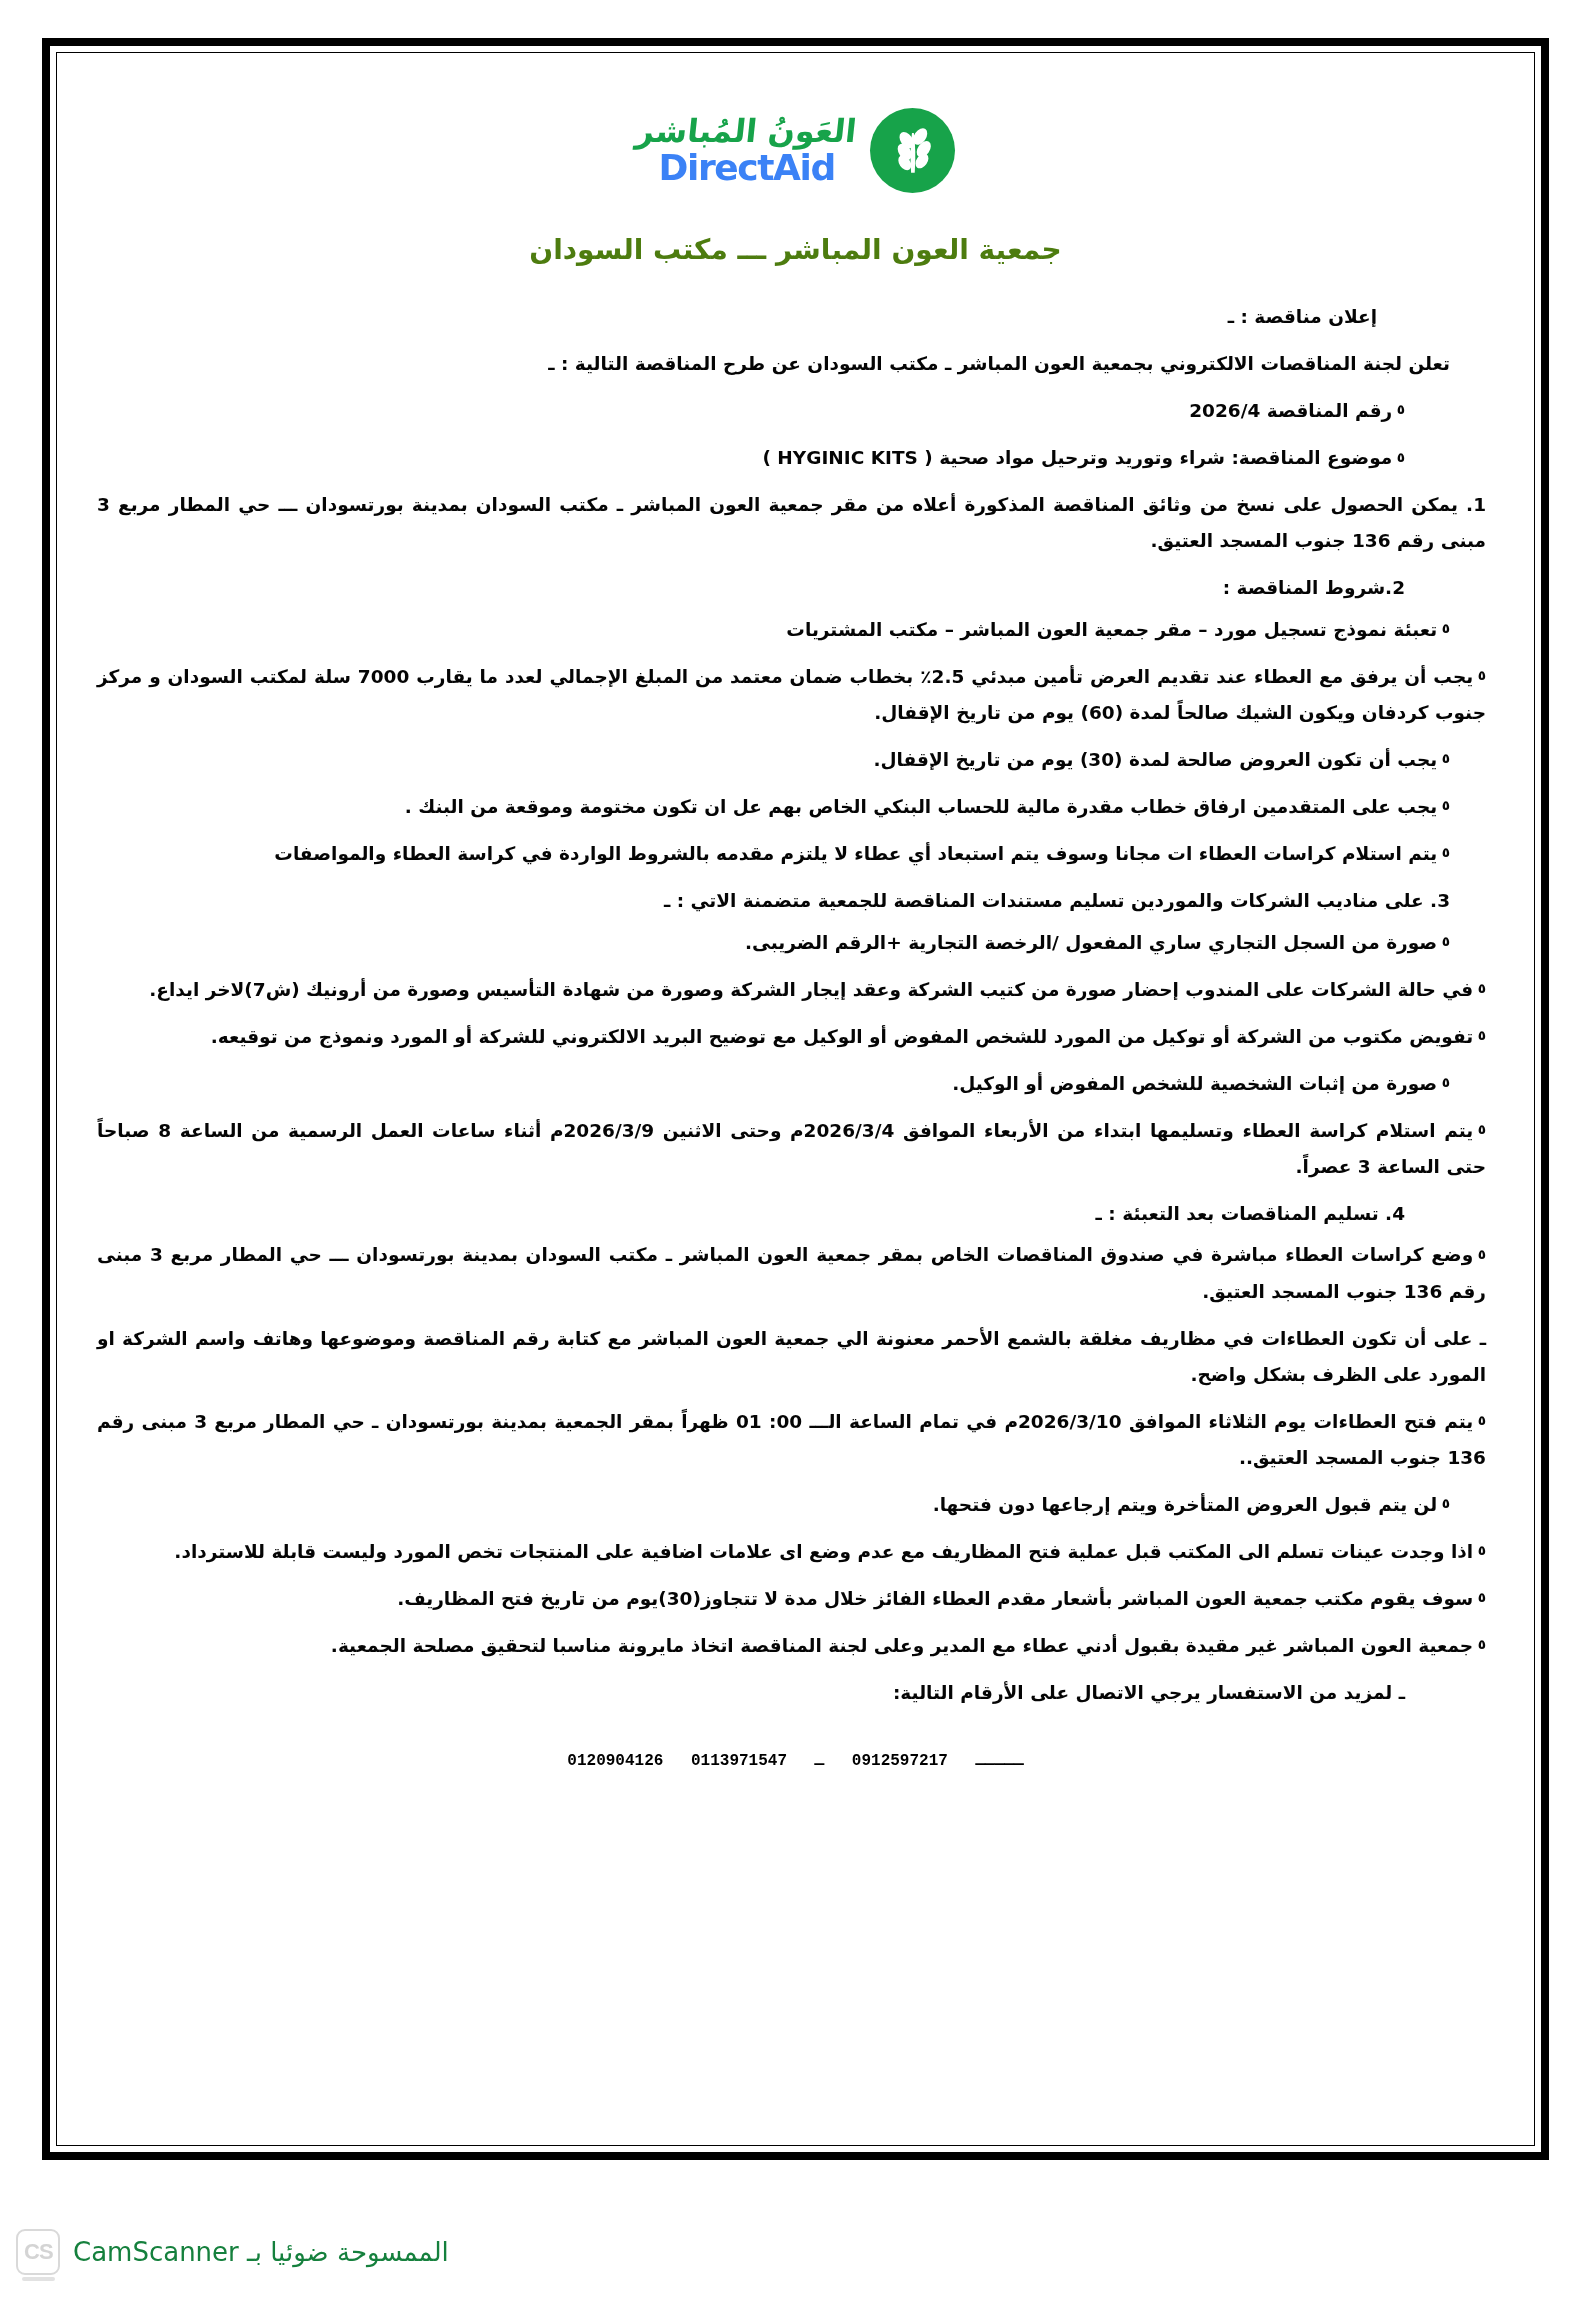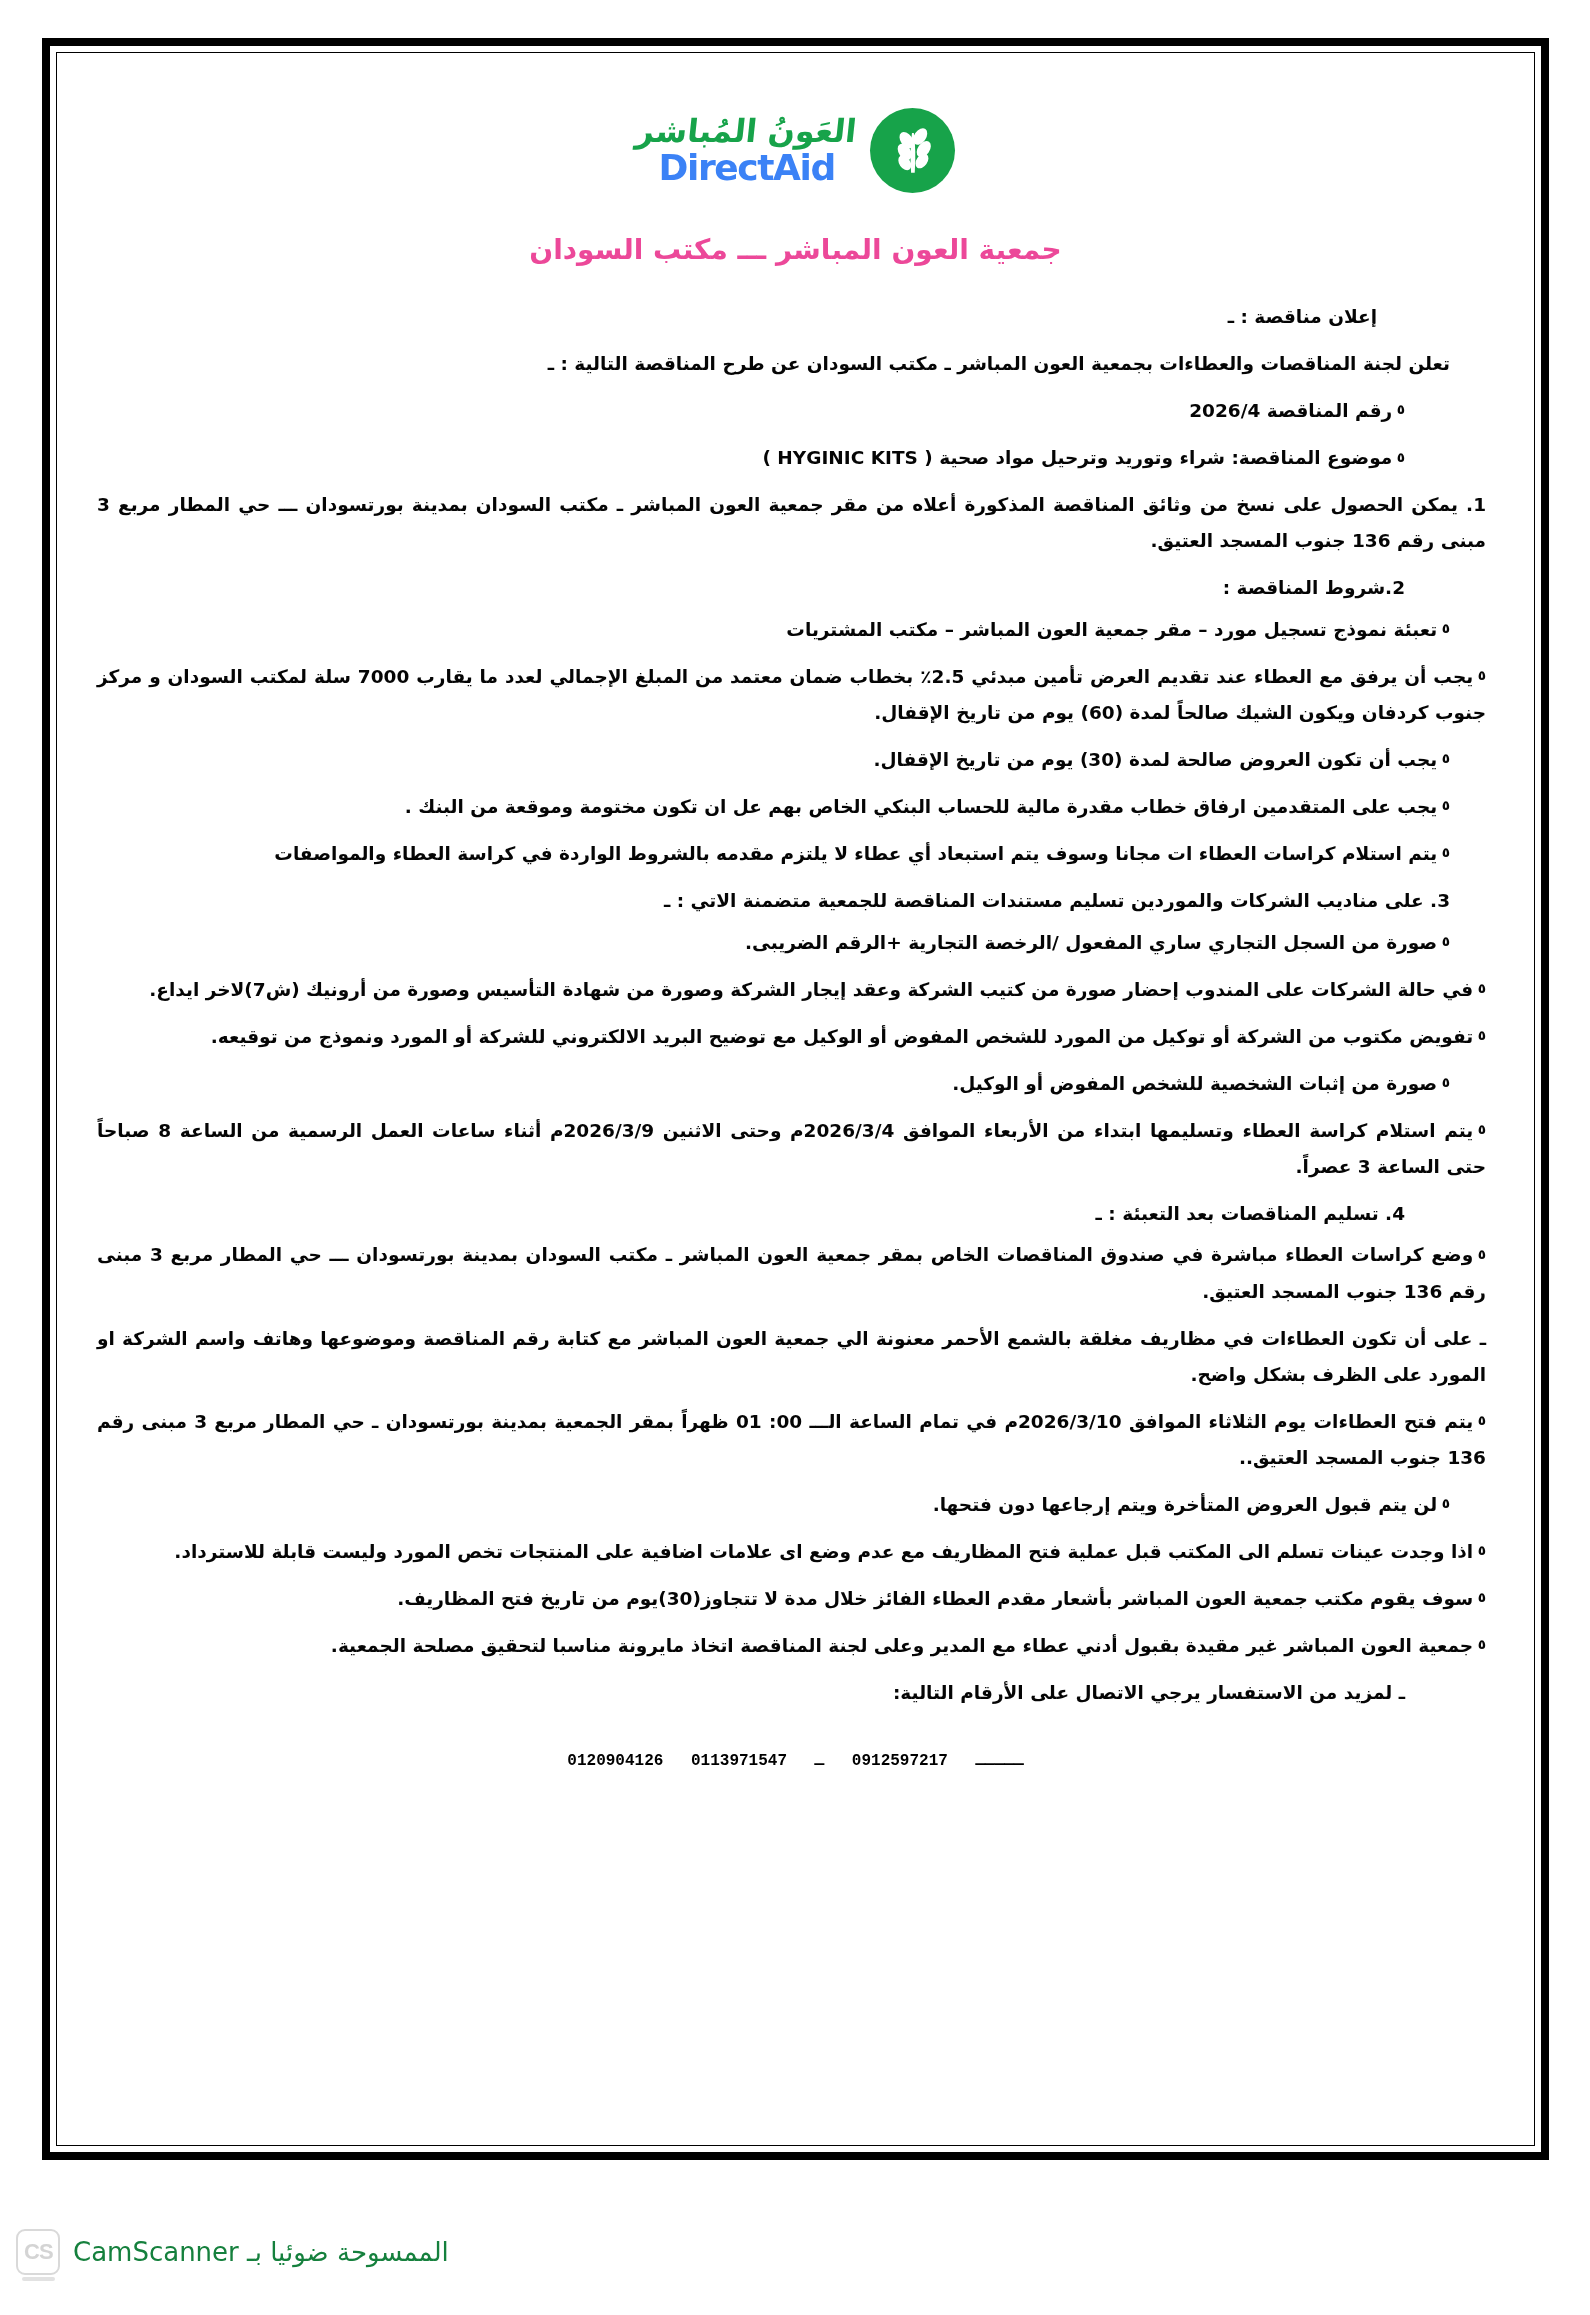--- a/index.html
+++ b/index.html
@@ -97,21 +97,21 @@
     letter-spacing: -1.4px;
     margin-top: 2.7px;
     direction: ltr;
   }
 
   
   .doc-title {
     text-align: center;
     font-size: 28px;
     font-weight: bold;
-    color: #ec4899;
+    color: #4d7c0f;
     margin: 0 0 33px 0;
     font-family: "DejaVu Sans", "Liberation Sans", sans-serif;
   }
 
   .body-block {
     font-family: "DejaVu Sans", "Liberation Sans", sans-serif;
     color: #050505;
   }
 
   .p {
@@ -223,21 +223,21 @@
         </div>
       </div>
     </div>
 
     <div class="doc-title">جمعية العون المباشر ـــ مكتب السودان</div>
 
     <div class="body-block">
 
       <p class="p ind-a">إعلان مناقصة : ـ</p>
 
-      <p class="p ind-c">تعلن لجنة المناقصات والعطاءات بجمعية العون المباشر ـ مكتب السودان عن طرح المناقصة التالية : ـ</p>
+      <p class="p ind-c">تعلن لجنة المناقصات الالكتروني بجمعية العون المباشر ـ مكتب السودان عن طرح المناقصة التالية : ـ</p>
 
       <p class="p ind-b"><span class="bul">٥</span><span>رقم المناقصة 2026/4</span></p>
 
       <p class="p ind-b"><span class="bul">٥</span><span>موضوع المناقصة: شراء وتوريد وترحيل  مواد صحية  (  HYGINIC KITS  )</span></p>
 
       <p class="p justify">1. يمكن الحصول على نسخ من وثائق المناقصة المذكورة أعلاه من مقر جمعية العون المباشر ـ مكتب السودان بمدينة بورتسودان ـــ حي المطار مربع 3 مبنى رقم 136 جنوب المسجد العتيق.</p>
 
       <p class="p ind-b tight">2.شروط المناقصة :</p>
 
       <p class="p ind-c"><span class="bul">٥</span><span>تعبئة نموذج تسجيل مورد – مقر جمعية العون المباشر – مكتب المشتريات</span></p>

